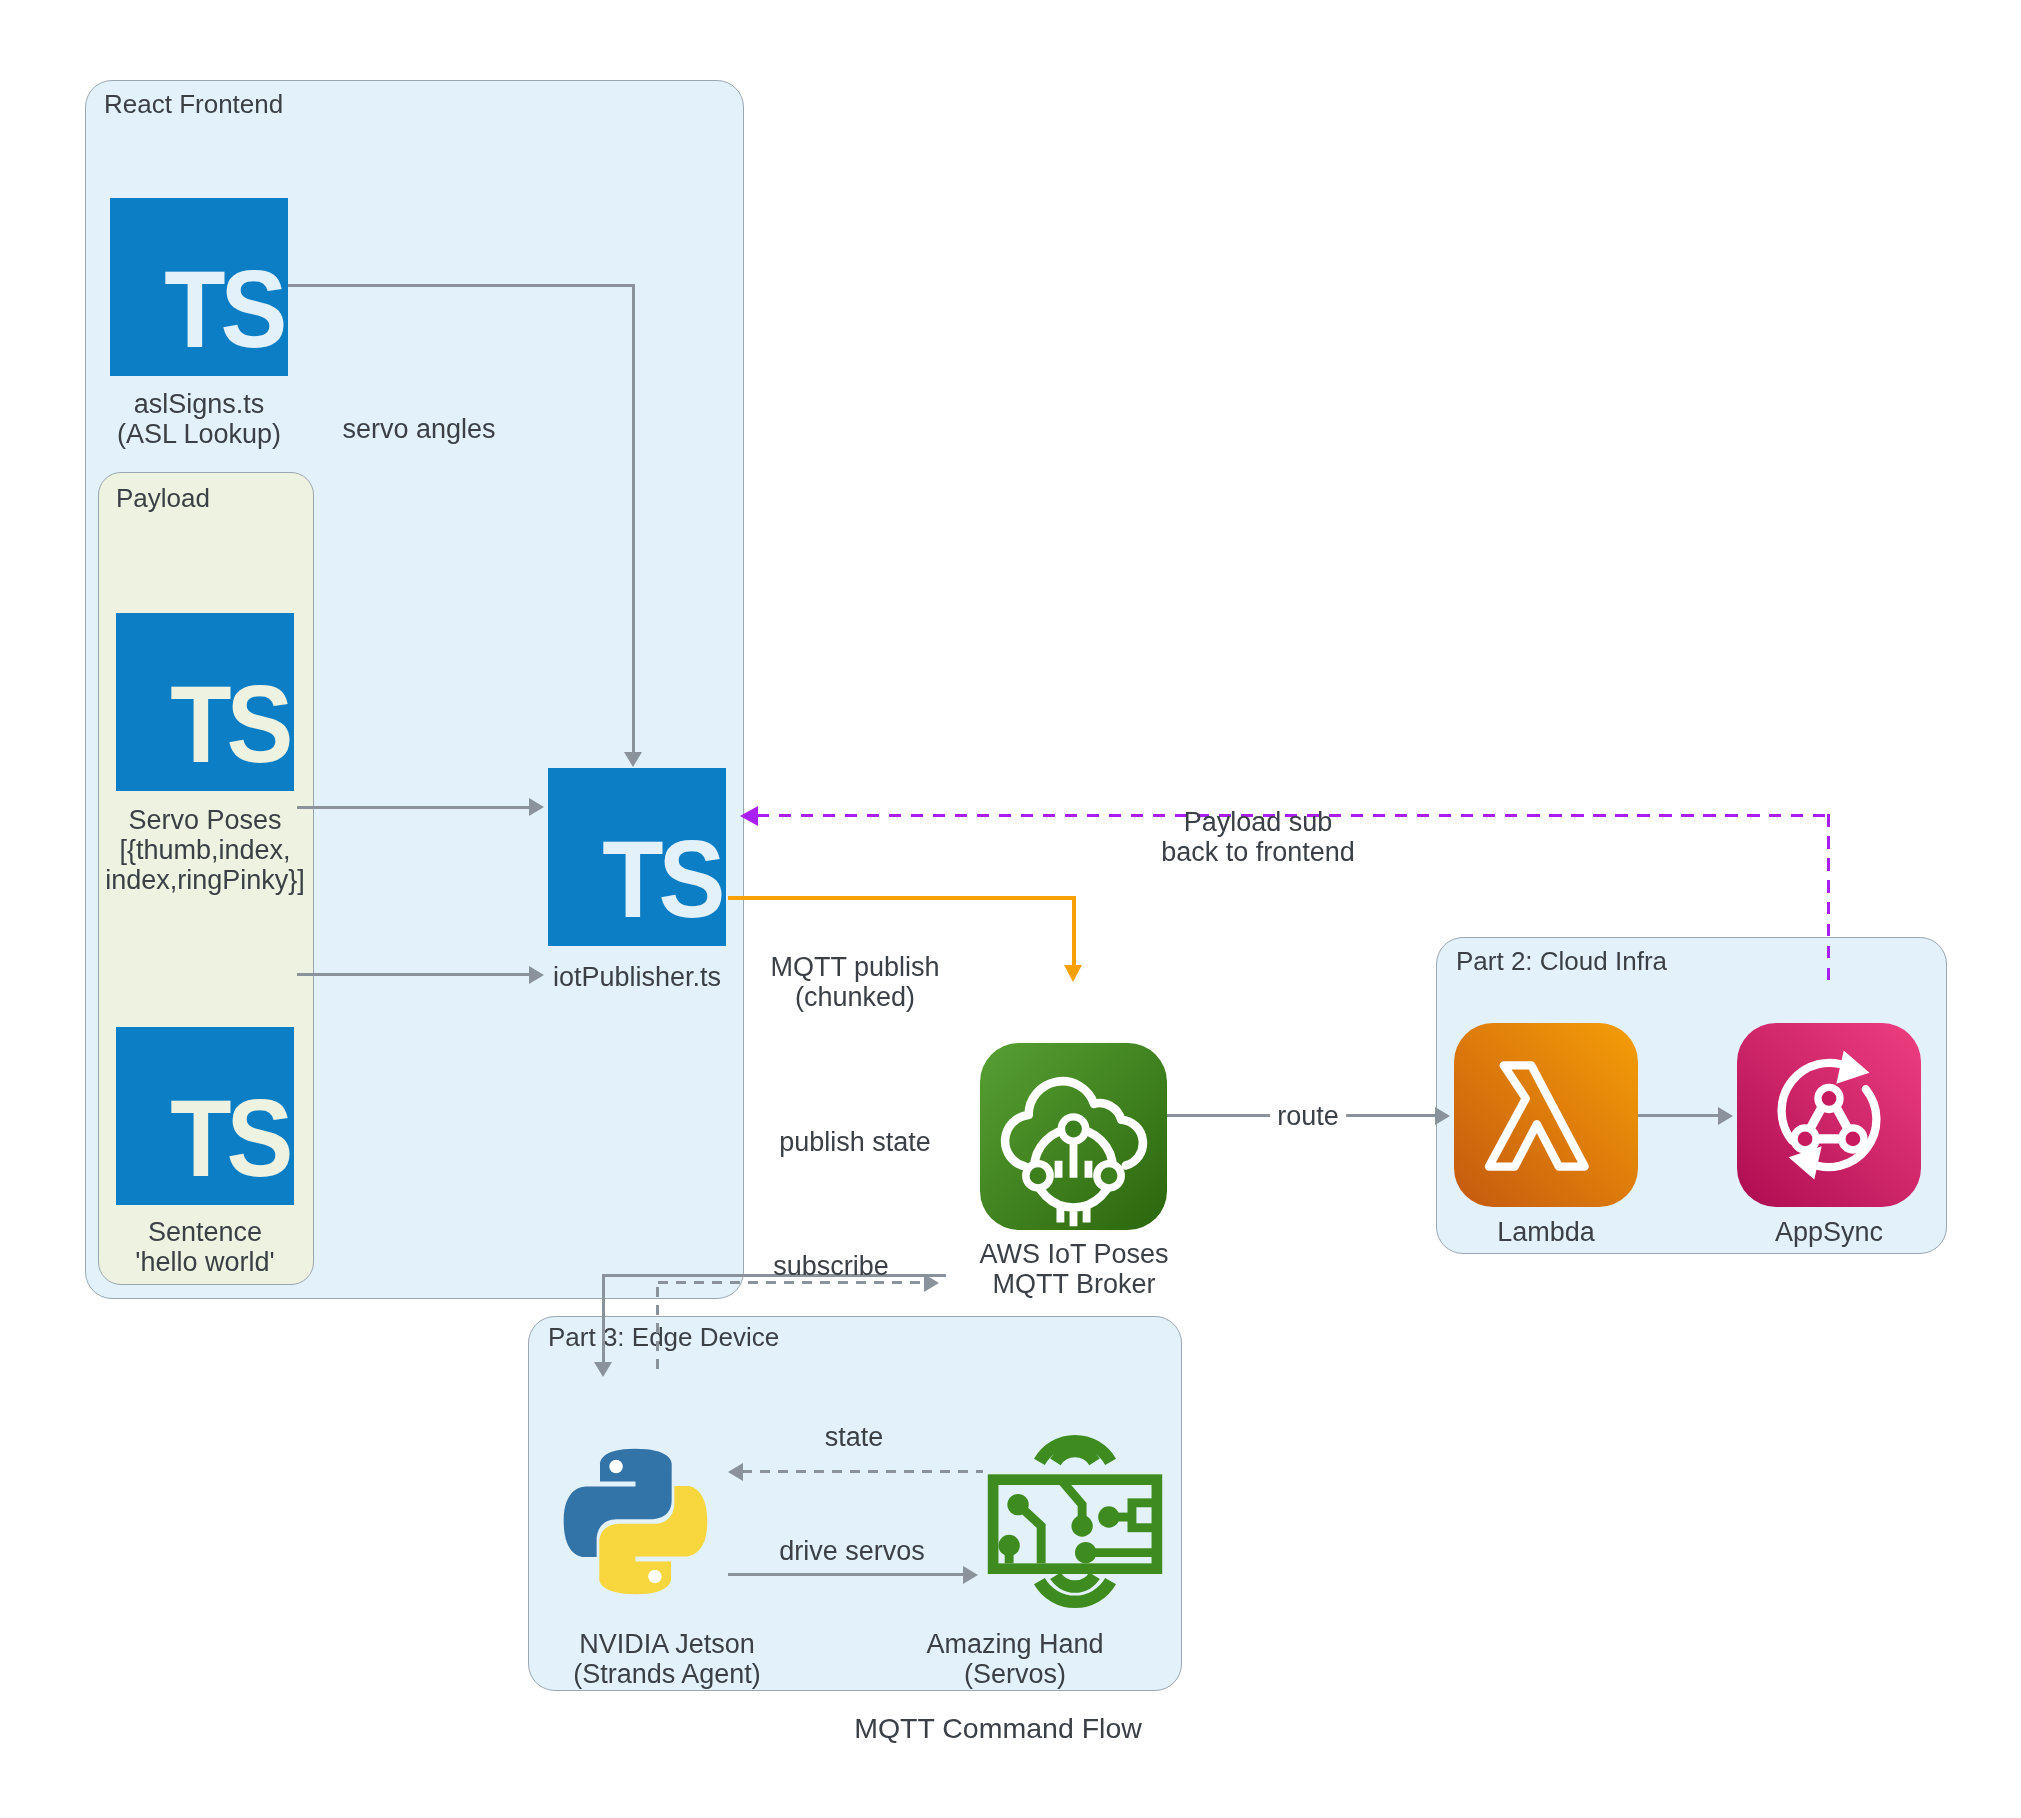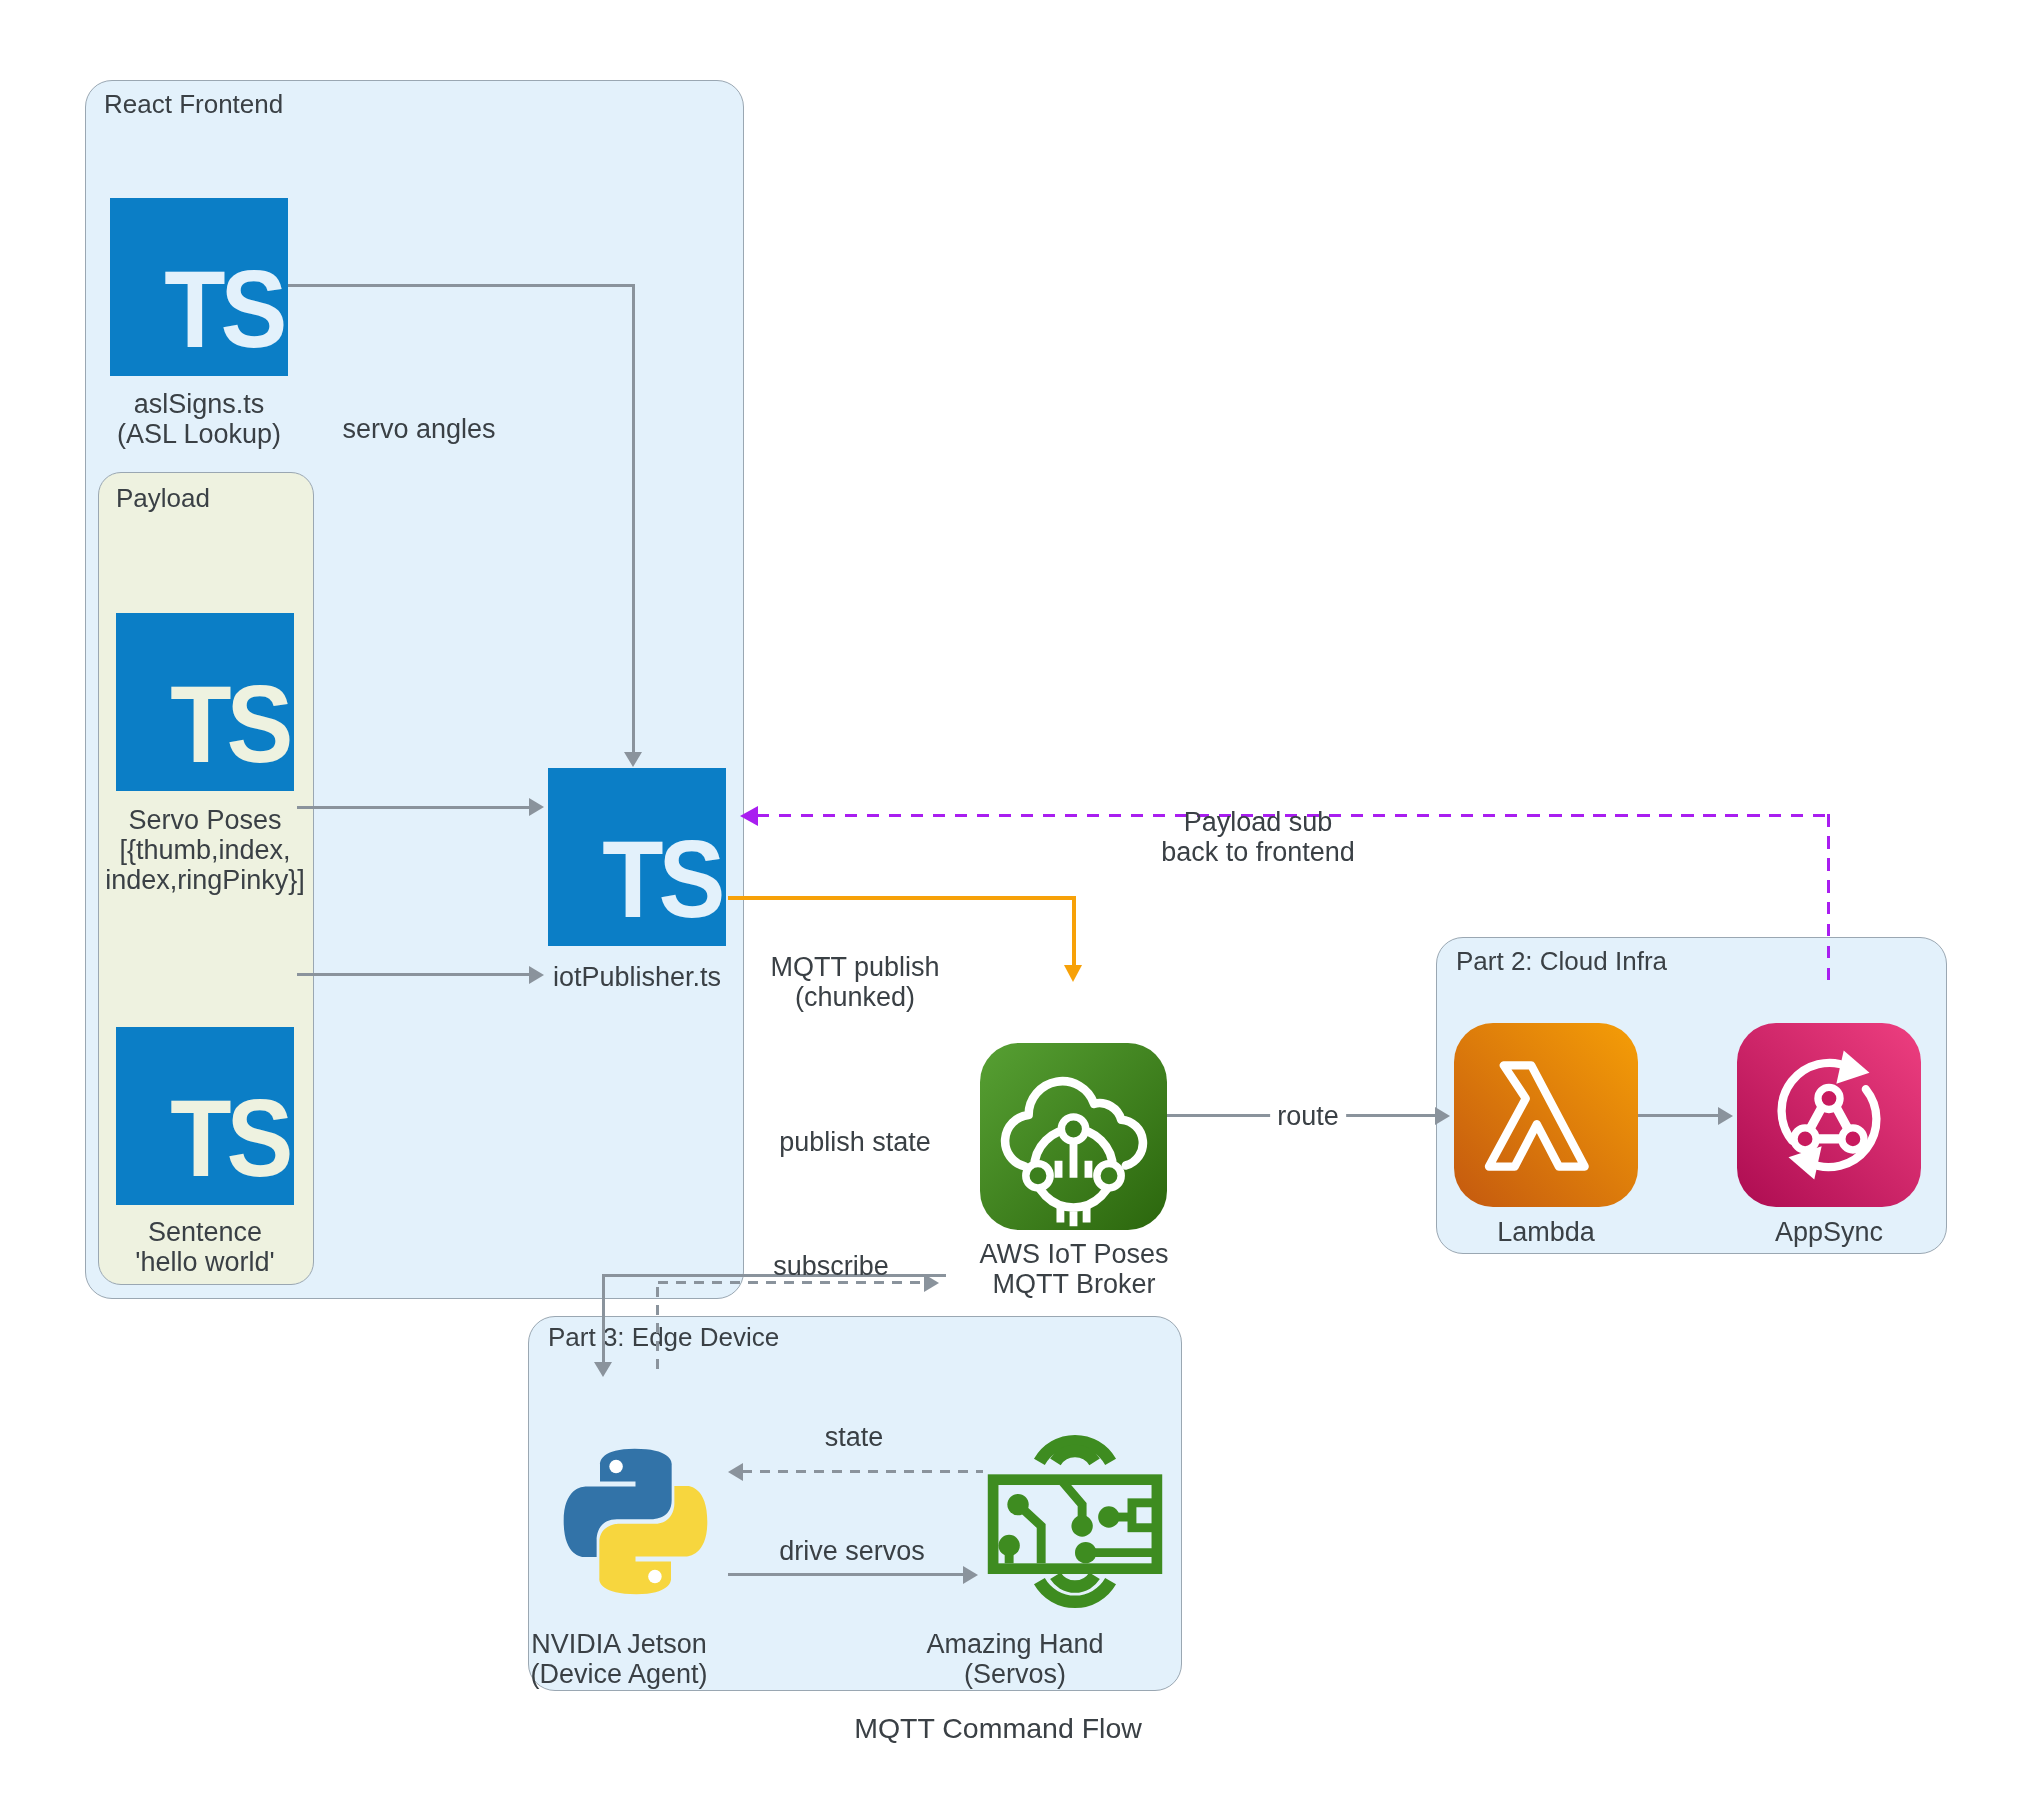--- a/index.html
+++ b/index.html
@@ -198,23 +198,23 @@
     <div>Sentence</div>
     <div>'hello world'</div>
   </div>
   <div class="lbl" style="left:637px;top:962px">iotPublisher.ts</div>
   <div class="lbl" style="left:1074px;top:1239px">
     <div>AWS IoT Poses</div>
     <div>MQTT Broker</div>
   </div>
   <div class="lbl" style="left:1546px;top:1217px">Lambda</div>
   <div class="lbl" style="left:1829px;top:1217px">AppSync</div>
-  <div class="lbl" style="left:619px;top:1629px">
+  <div class="lbl" style="left:667px;top:1629px">
     <div>NVIDIA Jetson</div>
-    <div>(Device Agent)</div>
+    <div>(Strands Agent)</div>
   </div>
   <div class="lbl" style="left:1015px;top:1629px">
     <div>Amazing Hand</div>
     <div>(Servos)</div>
   </div>
 
   <div class="lbl" style="left:419px;top:414px">servo angles</div>
   <div class="lbl" style="left:855px;top:952px">
     <div>MQTT publish</div>
     <div>(chunked)</div>

